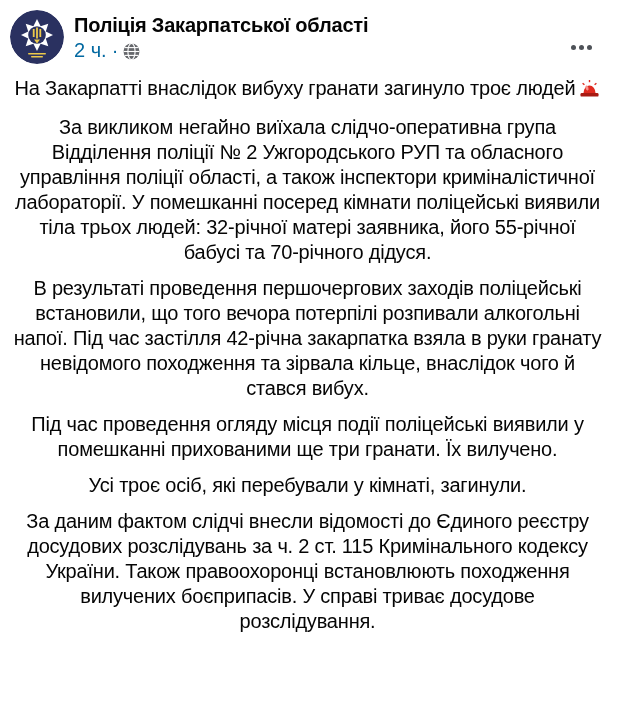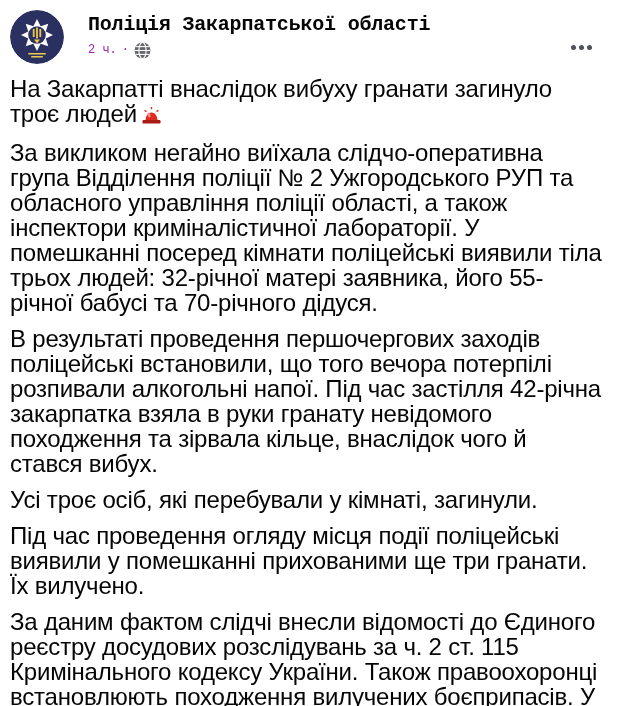--- a/index.html
+++ b/index.html
@@ -22,38 +22,37 @@
   }
   .avatar {
     width: 54px;
     height: 54px;
     border-radius: 50%;
     flex: 0 0 54px;
     overflow: hidden;
     cursor: pointer;
   }
   .header-text {
-    margin-left: 24px;
+    margin-left: 10px;
     padding-top: 2px;
-    font-family: Liberation Mono, monospace;
   }
   .page-name {
     font-size: 20px;
     font-weight: bold;
     letter-spacing: -0.2px;
     line-height: 26px;
     color: #050505;
     cursor: pointer;
   }
   .meta {
     display: flex;
-    align-items: center;
+    align-items: flex-end;
     margin-top: 2px;
-    font-size: 12px;
-    color: #a21caf;
+    font-size: 20px;
+    color: #0369a1;
     line-height: 20px;
   }
   .meta .sep {
     margin: 0 5px;
   }
   .globe-icon {
     display: inline-flex;
     margin-top: 1px;
   }
   .more-btn {
@@ -73,24 +72,25 @@
     width: 5px;
     height: 5px;
     border-radius: 50%;
     background: #4E5258;
     display: block;
   }
   .content {
     margin-top: 12px;
   }
   .content p {
-    font-size: 24px;
+    font-size: 20px;
     line-height: 25px;
     letter-spacing: -0.2px;
     margin: 0 4px 11px 0;
+    text-align: center;
   }
   .headline .emoji {
     display: inline-block;
     vertical-align: -3px;
     margin-left: 4px;
   }
 </style>
 </head>
 <body>
 
@@ -143,19 +143,19 @@
           <rect x="1.5" y="15" width="18" height="3.6" rx="1.2" fill="#A81A12"></rect>
           <path d="M4.5 15 a6 7.5 0 0 1 12 0 z" fill="#E02B20"></path>
           <ellipse cx="8" cy="10" rx="1.4" ry="2.6" fill="#F6918B" transform="rotate(-18 8 10)"></ellipse>
           <line x1="10.5" y1="2" x2="10.5" y2="4.2" stroke="#E02B20" stroke-width="1.4"></line>
           <line x1="3.6" y1="5.2" x2="5.4" y2="6.8" stroke="#E02B20" stroke-width="1.4"></line>
           <line x1="17.4" y1="5.2" x2="15.6" y2="6.8" stroke="#E02B20" stroke-width="1.4"></line>
         </svg></span></p>
 
     <p>За викликом негайно виїхала слідчо-оперативна група Відділення поліції № 2 Ужгородського РУП та обласного управління поліції області, а також інспектори криміналістичної лабораторії. У помешканні посеред кімнати поліцейські виявили тіла трьох людей: 32-річної матері заявника, його 55-річної бабусі та 70-річного дідуся.</p>
     <p>В результаті проведення першочергових заходів поліцейські встановили, що того вечора потерпілі розпивали алкогольні напої. Під час застілля 42-річна закарпатка взяла в руки гранату невідомого походження та зірвала кільце, внаслідок чого й стався вибух.</p>
+    <p>Під час проведення огляду місця події поліцейські виявили у помешканні прихованими ще три гранати. Їх вилучено.</p>
     <p>Усі троє осіб, які перебували у кімнаті, загинули.</p>
-    <p>Під час проведення огляду місця події поліцейські виявили у помешканні прихованими ще три гранати. Їх вилучено.</p>
     <p>За даним фактом слідчі внесли відомості до Єдиного реєстру досудових розслідувань за ч. 2 ст. 115 Кримінального кодексу України. Також правоохоронці встановлюють походження вилучених боєприпасів. У справі триває досудове розслідування.</p>
 
   </div>
 
 </div>
 
 </body></html>

